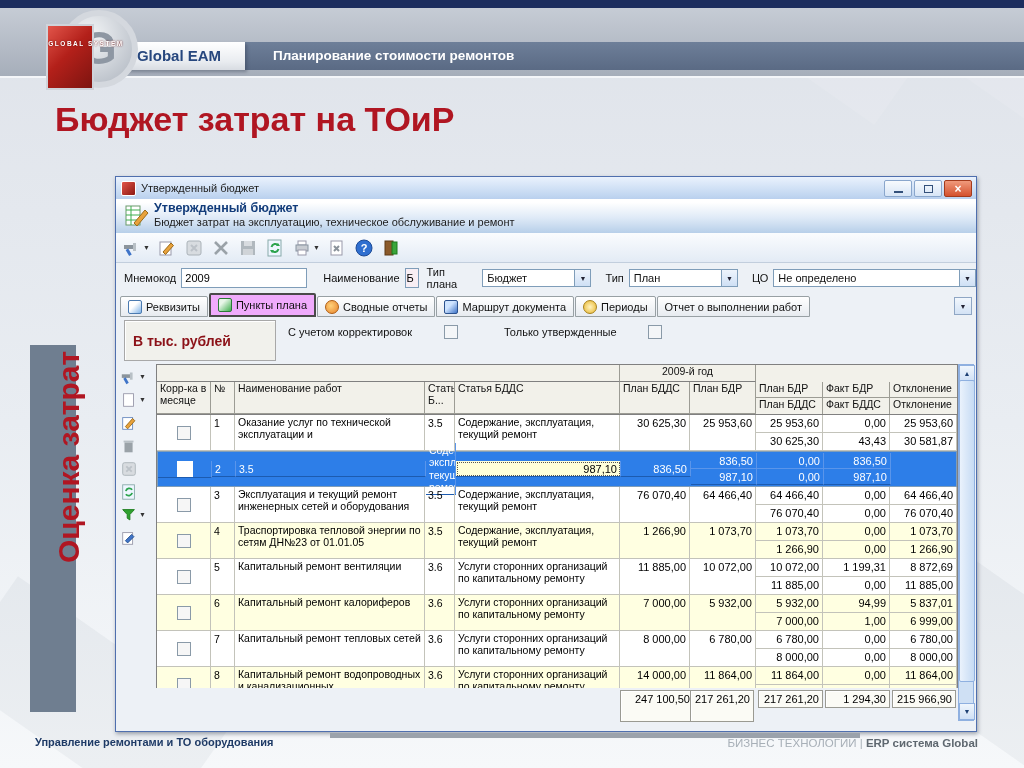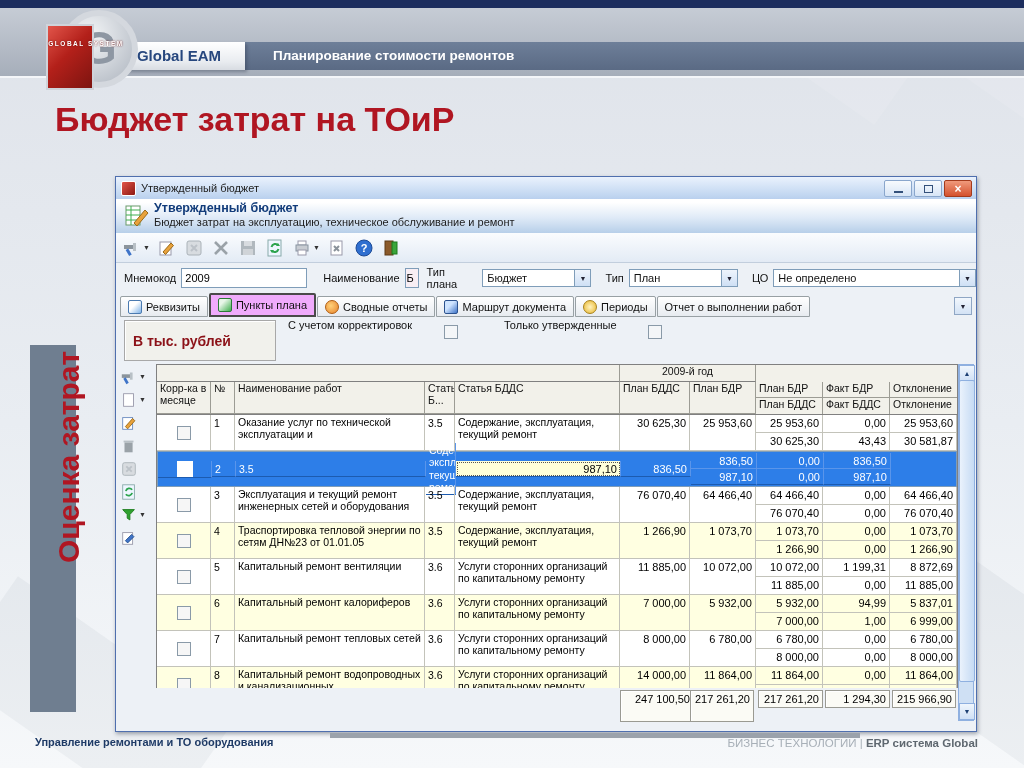--- a/index.html
+++ b/index.html
@@ -91,21 +91,21 @@
   .t4{background:linear-gradient(135deg,#cfe4ff 40%,#3f74c8);border:1px solid #2c528e;}
   .t5{background:radial-gradient(circle at 50% 50%,#fff3c0,#e8b52a);border:1px solid #a8821c;border-radius:50%;}
   .tabdrop{position:absolute;right:0;bottom:2px;width:16px;height:16px;border:1px solid #8fa6c4;
     background:linear-gradient(180deg,#f2f7fd,#d3e2f5);display:flex;align-items:center;justify-content:center;
     font-size:7px;color:#223;}
   
   .subhead{position:absolute;left:0;top:140px;width:100%;height:36px;font-size:11px;color:#111;}
   .units{position:absolute;left:8px;top:3px;width:152px;height:41px;border:1px solid #a8a8a8;
     box-shadow:inset 1px 1px 0 #fff;background:#f1f1ec;color:#8c1218;font-weight:bold;font-size:14px;
     display:flex;align-items:center;padding-left:8px;box-sizing:border-box;}
-  .shlabel{position:absolute;top:2px;}
+  .shlabel{position:absolute;top:9px;}
   .shbox{position:absolute;top:8px;width:12px;height:12px;border:1px solid #8a9aa8;background:#f4f6f8;}
   
   .lstrip{position:absolute;left:4px;top:188px;width:34px;}
   .lico{display:flex;align-items:center;height:23px;}
   
   .grid-wrap{position:absolute;left:40px;top:187px;width:802px;}
   .thead{display:grid;border:1px solid #808080;background:#f2f1ea;
     grid-template-columns:54px 24px 190px 30px 165px 70px 66px 67px 67px 67px;
     grid-template-rows:17px 16px 16px;font-size:10.5px;color:#111;}
   .hc{border-right:1px solid #9c9c94;border-bottom:1px solid #9c9c94;padding:1px 3px;overflow:hidden;

